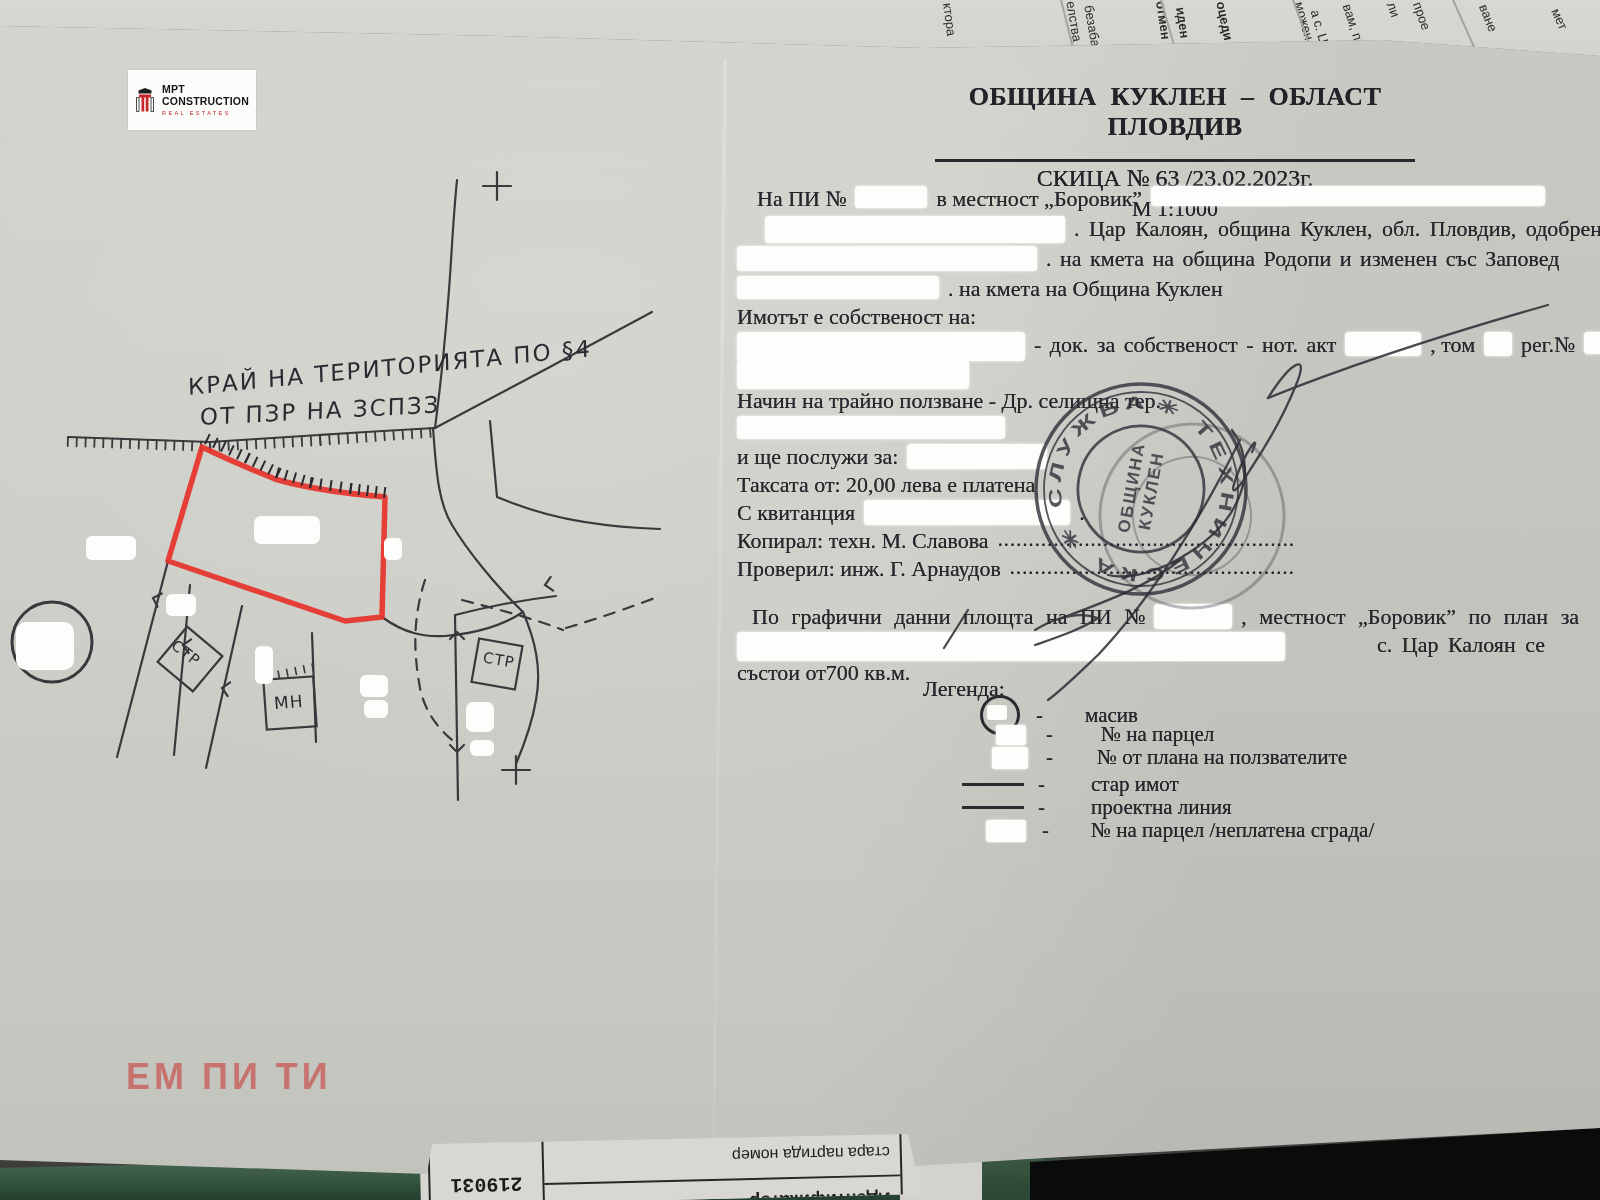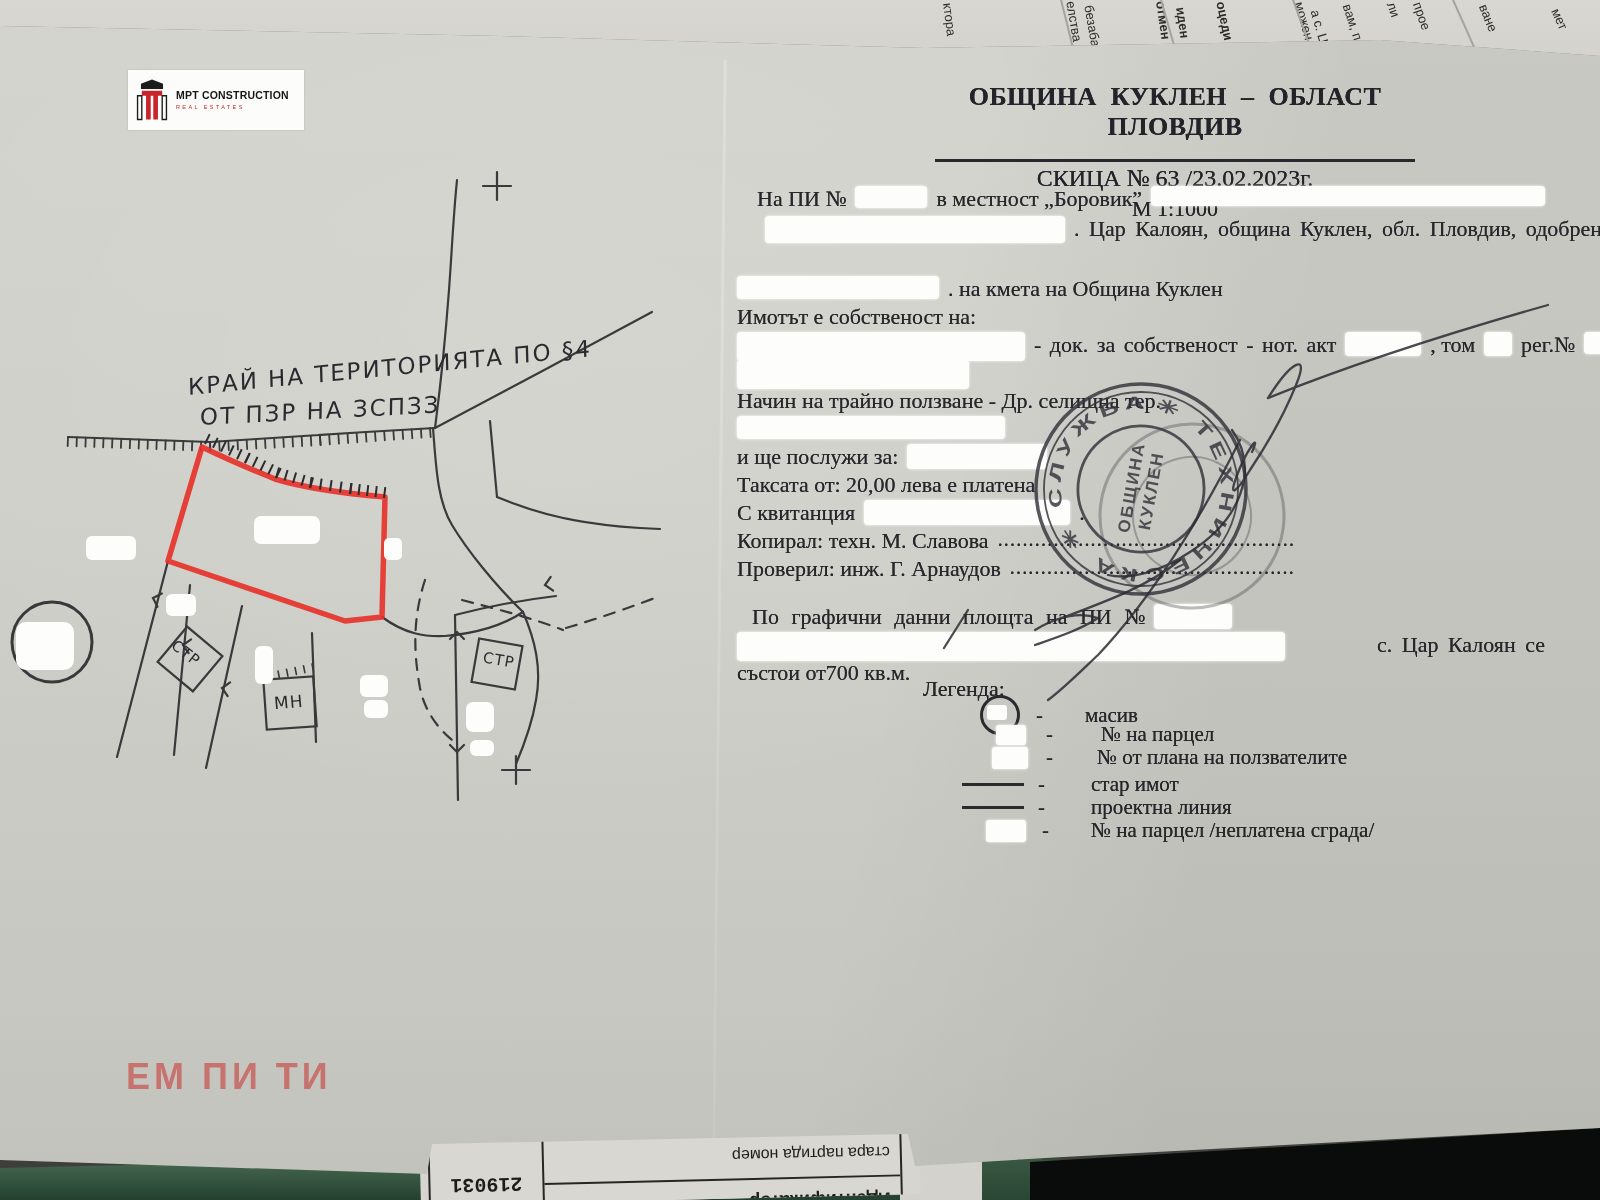--- a/index.html
+++ b/index.html
@@ -39,21 +39,21 @@
       background:
         radial-gradient(1200px 800px at 35% 30%, rgba(255,255,255,.10), rgba(0,0,0,0) 60%),
         linear-gradient(100deg, rgba(0,0,0,0) 55%, rgba(0,0,0,.05) 75%),
         linear-gradient(180deg,#d4d4ce 0%,#cfcfc9 45%,#c7c7c1 85%,#c2c2bc 100%);
       clip-path:polygon(0px 26px,500px 36px,925px 48px,1380px 40px,1600px 56px,
                         1600px 1128px,1045px 1158px,915px 1166px,908px 1134px,
                         432px 1144px,427px 1174px,0px 1160px);}
   .crease-v{position:absolute;left:718px;top:60px;width:3px;height:1080px;z-index:1;
       background:linear-gradient(180deg,rgba(255,255,255,.22),rgba(255,255,255,.08));transform:rotate(.6deg);}
   
-  .logo{position:absolute;left:128px;top:70px;width:176px;height:60px;z-index:2;background:#fcfcfb;
+  .logo{position:absolute;left:128px;top:70px;width:128px;height:60px;z-index:2;background:#fcfcfb;
       display:flex;align-items:center;gap:7px;padding:0 7px;box-sizing:border-box;box-shadow:0 0 2px rgba(0,0,0,.15);}
   .logo-texts{display:flex;flex-direction:column;line-height:1.1;}
   .logo-title{font-family:"Liberation Sans",sans-serif;font-weight:bold;font-size:10.5px;color:#161616;letter-spacing:.2px;}
   .logo-sub{font-family:"Liberation Sans",sans-serif;font-size:5.5px;color:#c8242b;letter-spacing:2.4px;margin-top:2px;}
   
   .hdr{position:absolute;left:935px;top:82px;width:480px;z-index:2;text-align:center;color:#25232a;}
   .hdr-title{display:inline-block;font-weight:bold;font-size:26px;letter-spacing:.5px;word-spacing:7px;
       border-bottom:3px solid #2a282e;padding-bottom:17px;text-shadow:0 0 .5px #25232a;}
   .hdr-sketch{font-size:24px;margin-top:3px;text-shadow:0 0 .4px #25232a;}
   .hdr-scale{font-size:22px;margin-top:4px;text-shadow:0 0 .4px #25232a;}
@@ -280,20 +280,24 @@
     <div class="line" style="left:757px;top:186px;width:788px;">
       <span>На  ПИ  №</span>
       <span class="rx" style="width:72px;height:22px;"></span>
       <span>в  местност  „Боровик”</span>
       <span class="rx grow" style="height:20px;"></span>
     </div>
     <div class="line" style="left:737px;top:216px;width:808px;padding-left:28px;">
       <span class="rx" style="width:300px;height:27px;"></span>
       <span class="ws4">. Цар Калоян, община Куклен, обл. Пловдив, одобрен</span>
     </div>
+    <div class="line" style="left:737px;top:246px;width:808px;">
+      <span class="rx" style="width:300px;height:25px;"></span>
+      <span class="ws3">. на кмета на община Родопи и изменен със Заповед</span>
+    </div>
     <div class="line" style="left:737px;top:276px;">
       <span class="rx" style="width:202px;height:23px;"></span>
       <span>. на кмета на Община Куклен</span>
     </div>
     <div class="line" style="left:737px;top:304px;">
       <span>Имотът е собственост на:</span>
     </div>
     <div class="line" style="left:737px;top:332px;width:808px;">
       <span class="rx" style="width:288px;height:29px;"></span>
       <span class="ws3">-  док.  за  собственост  -  нот.  акт</span>
@@ -329,20 +333,21 @@
       <span class="rx" style="width:206px;height:25px;"></span>
       <span>.</span>
     </div>
     <div class="line" style="left:737px;top:556px;">
       <span>Проверил: инж. Г. Арнаудов</span>
       <span class="dots">..............................................</span>
     </div>
     <div class="line" style="left:752px;top:604px;width:793px;">
       <span class="ws7">По  графични  данни  площта  на  ПИ  №</span>
       <span class="rx" style="width:78px;height:25px;"></span>
+      <span class="ws7">,  местност  „Боровик”  по  план  за</span>
     </div>
     <div class="line" style="left:737px;top:632px;width:808px;justify-content:space-between;">
       <span class="rx" style="width:548px;height:29px;"></span>
       <span class="ws4">с. Цар Калоян се</span>
     </div>
     <div class="line" style="left:737px;top:660px;">
       <span>състои от700 кв.м.</span>
     </div>
   </div>
 

